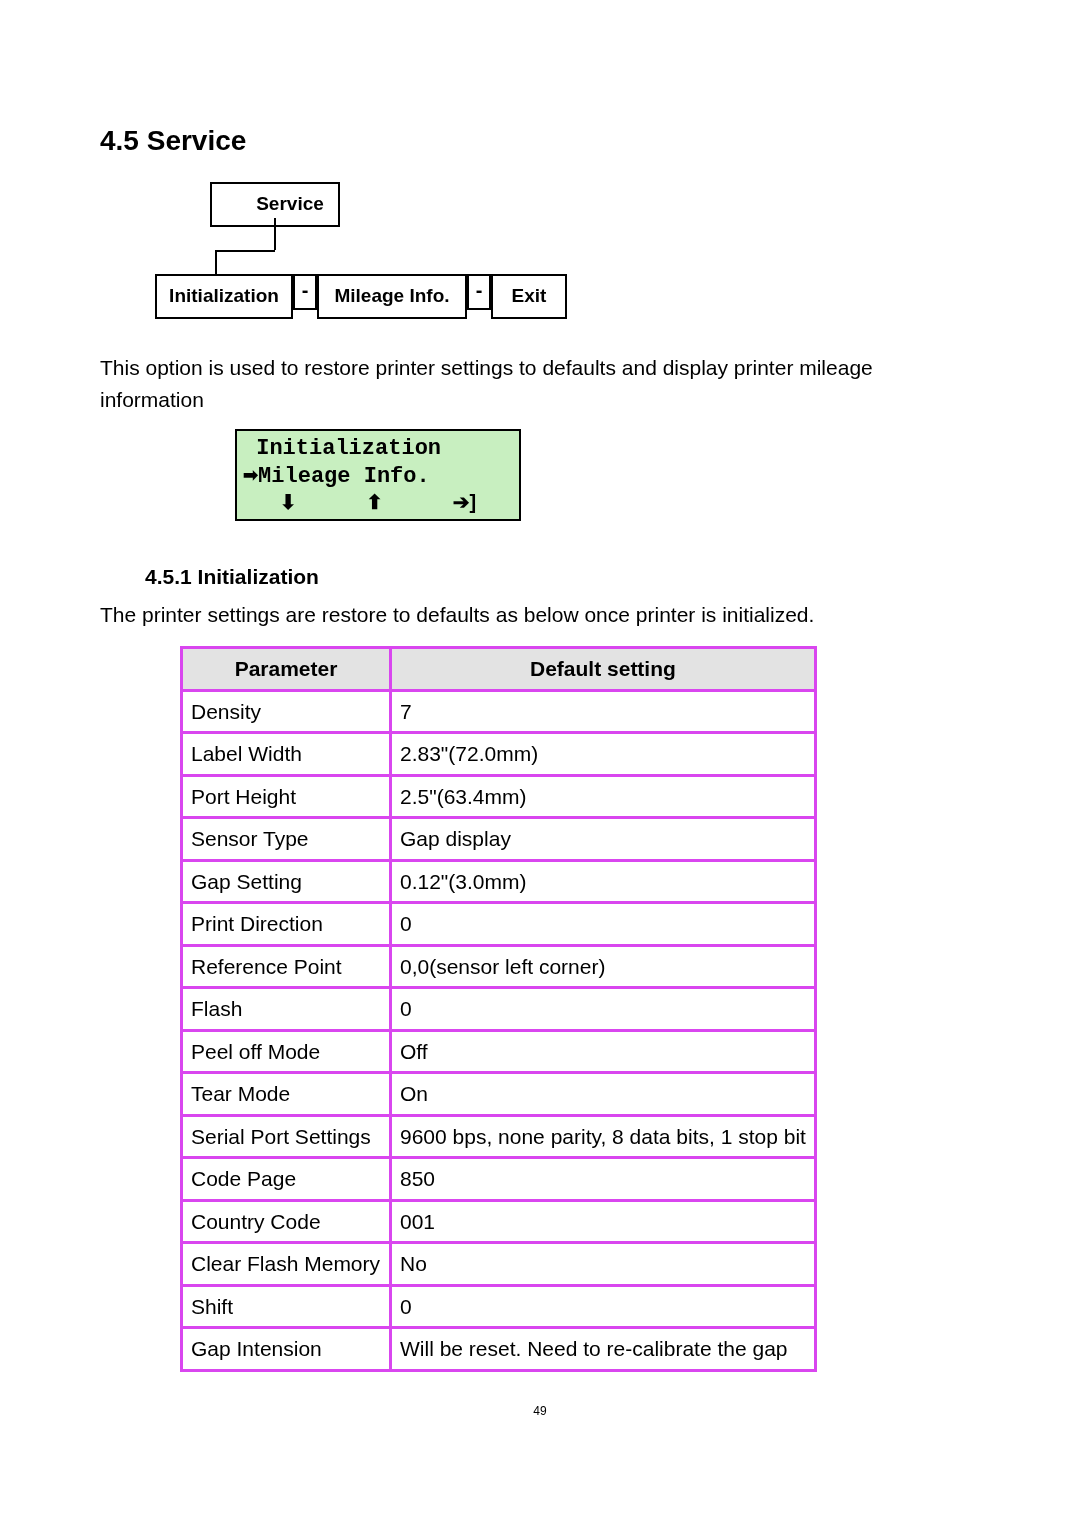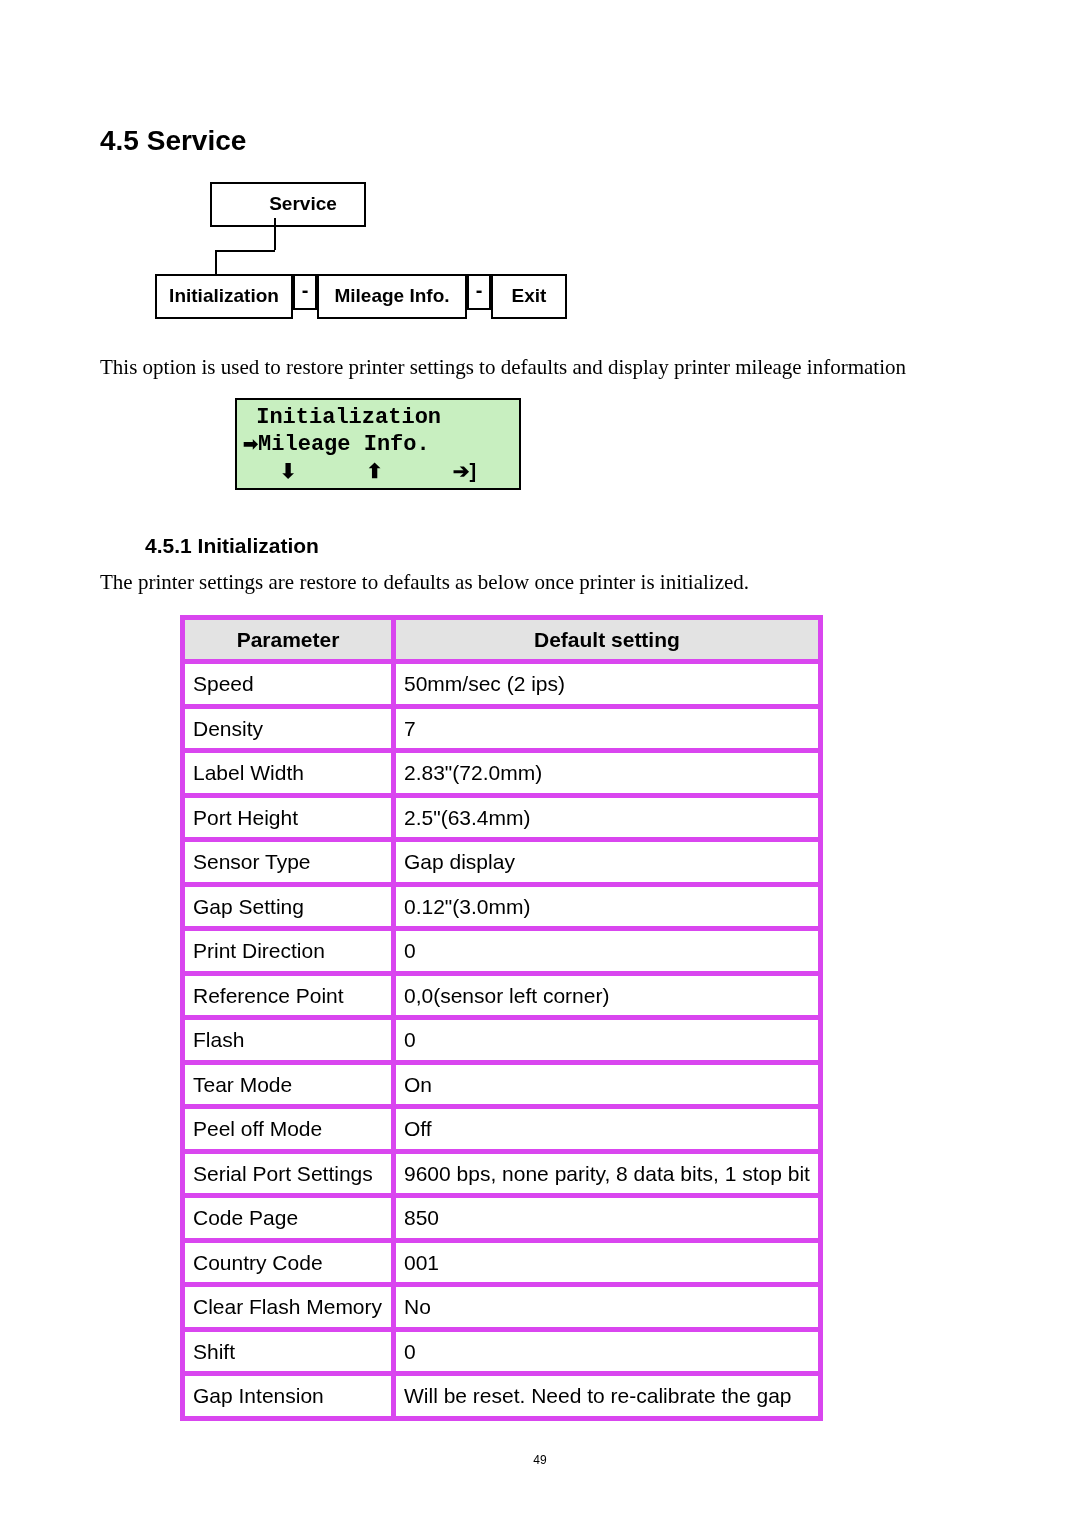--- a/index.html
+++ b/index.html
@@ -20,21 +20,20 @@
     font-weight: bold;
     margin: 30px 0 20px 0;
   }
   h3.sub-title {
     font-size: 21px;
     font-weight: bold;
     margin: 40px 0 6px 45px;
   }
   .indent {
     margin-left: 55px;
-    font-family: Liberation Serif, serif;
   }
   .para {
     margin: 6px 0 14px 0;
   }
 
   
   .flowchart {
     margin: 12px 0 20px 55px;
     position: relative;
     height: 150px;
@@ -102,21 +101,21 @@
     vertical-align: middle;
   }
 
   
   table.defaults {
     border-collapse: collapse;
     margin: 16px 0 0 80px;
     font-size: 21px;
   }
   table.defaults th, table.defaults td {
-    border: 5px solid #d946ef;
+    border: 3px solid #d946ef;
     padding: 4px 8px;
     text-align: left;
     vertical-align: top;
   }
   table.defaults th {
     background: #e3e3e3;
     font-weight: bold;
     text-align: center;
   }
   table.defaults th.param { width: 190px; }
@@ -129,21 +128,21 @@
 </style>
 </head>
 <body>
 
 <div class="page">
 
   <h2 class="section-title">4.5 Service</h2>
 
   <div class="flowchart">
 
-    <div class="fc-box" style="left:55px; top:0; width:156px;padding-left:40px;">Service</div>
+    <div class="fc-box" style="left:55px; top:0; width:130px;padding-left:40px;">Service</div>
 
     <div class="fc-vline" style="left:119px; top:36px; height:32px;"></div>
 
     <div class="fc-hline" style="left:60px; top:68px; width:60px;"></div>
 
     <div class="fc-vline" style="left:60px; top:68px; height:24px;"></div>
 
     <div class="fc-box" style="left:0; top:92px; width:138px;">Initialization</div>
     <div class="fc-sep" style="left:138px; top:92px;">-</div>
     <div class="fc-box" style="left:162px; top:92px; width:150px;">Mileage Info.</div>
@@ -170,24 +169,20 @@
 
   <table class="defaults">
     <thead>
       <tr>
         <th class="param">Parameter</th>
         <th>Default setting</th>
       </tr>
     </thead>
     <tbody id="defaults-body">
         <tr>
-          <td>Speed</td>
-          <td>50mm/sec (2 ips)</td>
-        </tr>
-        <tr>
           <td>Density</td>
           <td>7</td>
         </tr>
         <tr>
           <td>Label Width</td>
           <td>2.83"(72.0mm)</td>
         </tr>
         <tr>
           <td>Port Height</td>
           <td>2.5"(63.4mm)</td>
@@ -206,28 +201,28 @@
         </tr>
         <tr>
           <td>Reference Point</td>
           <td>0,0(sensor left corner)</td>
         </tr>
         <tr>
           <td>Flash</td>
           <td>0</td>
         </tr>
         <tr>
+          <td>Peel off Mode</td>
+          <td>Off</td>
+        </tr>
+        <tr>
           <td>Tear Mode</td>
           <td>On</td>
         </tr>
         <tr>
-          <td>Peel off Mode</td>
-          <td>Off</td>
-        </tr>
-        <tr>
           <td>Serial Port Settings</td>
           <td>9600 bps, none parity, 8 data bits, 1 stop bit</td>
         </tr>
         <tr>
           <td>Code Page</td>
           <td>850</td>
         </tr>
         <tr>
           <td>Country Code</td>
           <td>001</td>

